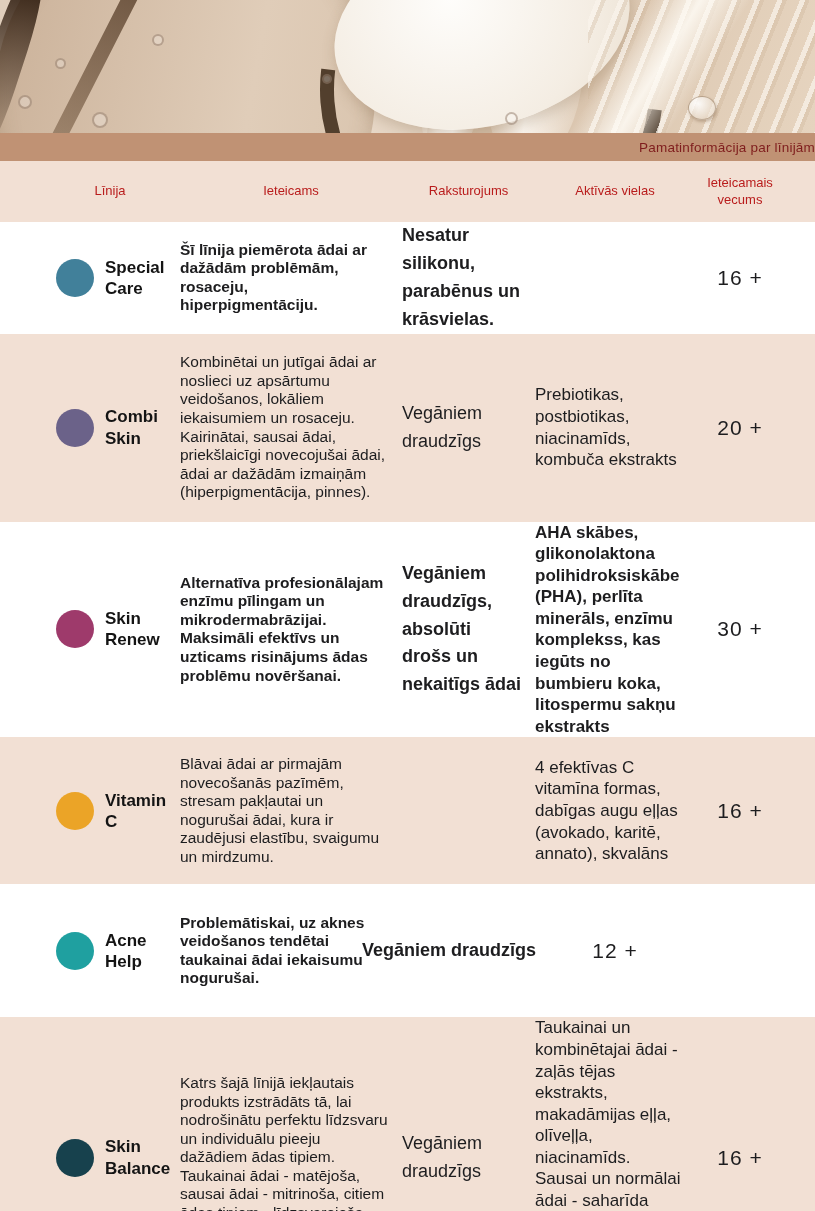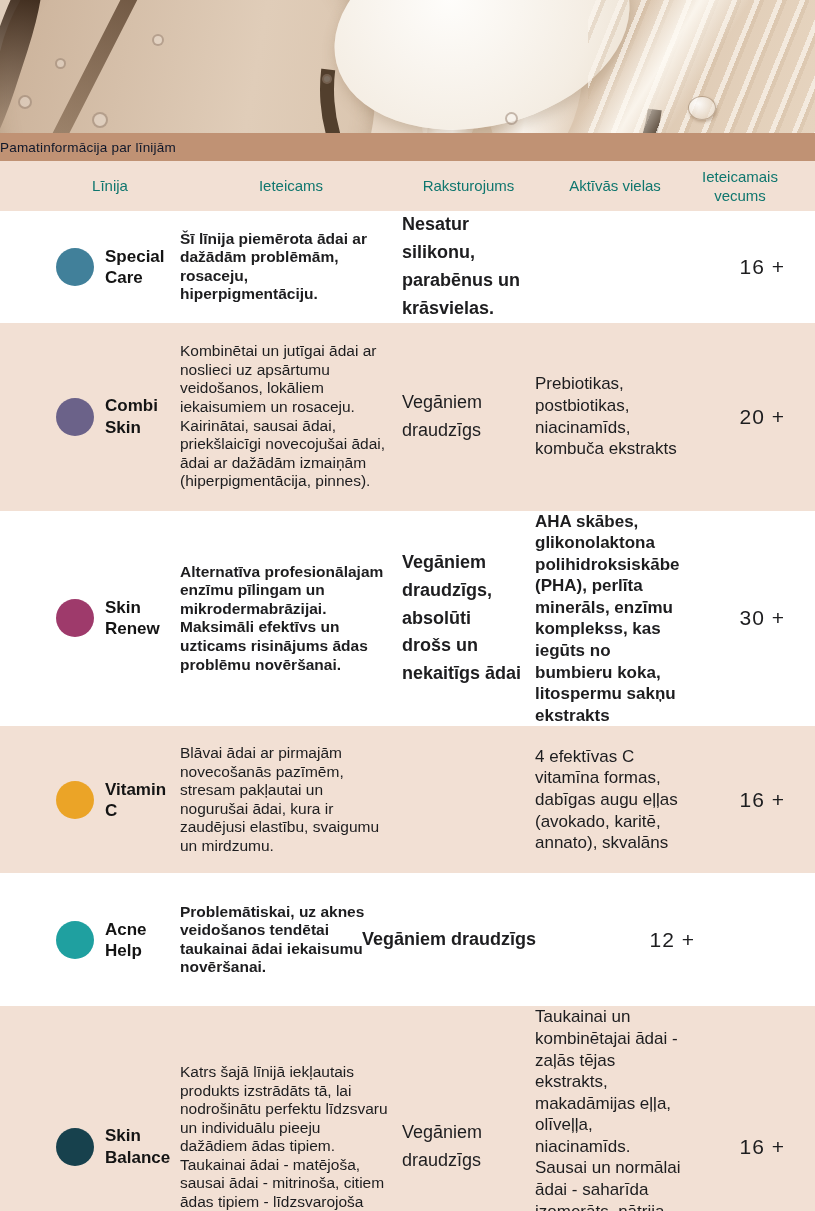--- a/index.html
+++ b/index.html
@@ -35,38 +35,38 @@
            border:1px solid rgba(140,110,80,0.5);box-shadow:1px 2px 3px rgba(120,90,60,0.35);}
   .bubble{border-radius:50%;border:2px solid rgba(100,70,45,0.35);background:rgba(255,255,255,0.25);}
   .b1{left:18px;top:95px;width:10px;height:10px;}
   .b2{left:55px;top:58px;width:7px;height:7px;}
   .b3{left:92px;top:112px;width:12px;height:12px;}
   .b4{left:152px;top:34px;width:8px;height:8px;}
   .b5{left:322px;top:74px;width:6px;height:6px;}
   .b6{left:505px;top:112px;width:9px;height:9px;}
 
   
-  .title-bar{height:28px;display:flex;align-items:center;justify-content:flex-start;
-             font-size:13.5px;font-weight:500;letter-spacing:.2px;color:#0f172a;}
+  .title-bar{height:28px;display:flex;align-items:center;justify-content:flex-end;
+             font-size:13.5px;font-weight:500;letter-spacing:.2px;color:#7f1d1d;}
 
   
   .grid{display:grid;grid-template-columns:140px 222px 133px 160px 90px;
         padding-left:40px;padding-right:10px;box-sizing:border-box;width:815px;align-items:center;}
-  .col-headers{height:50px;font-size:15px;color:#0f766e;}
+  .col-headers{height:61px;font-size:13px;color:#b91c1c;}
   .col-headers .hcell{text-align:center;line-height:1.3;padding:0 6px;}
 
   .row{}
   .cell{box-sizing:border-box;}
   .c-line{display:flex;align-items:center;gap:11px;padding-left:16px;}
   .dot{width:38px;height:38px;border-radius:50%;flex:0 0 38px;}
   .line-name{font-size:17px;font-weight:600;line-height:1.25;color:#141414;}
   .c-iet{font-size:15.5px;line-height:1.2;padding-right:14px;}
   .c-rak{font-size:18px;line-height:1.55;padding-right:10px;}
   .c-akt{font-size:17px;line-height:1.27;padding-right:8px;}
-  .c-age{font-size:21px;text-align:right;letter-spacing:1px;white-space:nowrap;}
+  .c-age{font-size:21px;text-align:center;letter-spacing:1px;white-space:nowrap;}
   .emph .c-iet,.emph .c-rak,.emph .c-akt{font-weight:700;}
   .rak-nowrap{white-space:nowrap;margin-left:-40px;line-height:1.3;}
 
   .h-r1{min-height:103px;} .h-r2{min-height:188px;} .h-r3{min-height:150px;}
   .h-r4{min-height:147px;} .h-r5{min-height:133px;} .h-r6{min-height:192px;}
 
   
   .footer{height:76px;background:#ffffff;}
   .page-number{display:inline-block;margin:16px 0 0 55px;font-size:17px;font-weight:700;color:#1d4ed8;letter-spacing:1px;}
 </style>
@@ -148,21 +148,21 @@
     <div class="cell c-rak"></div>
     <div class="cell c-akt">4 efektīvas C vitamīna formas, dabīgas augu eļļas (avokado, karitē, annato), skvalāns</div>
     <div class="cell c-age">16 +</div>
   </div>
 
   <div class="grid row h-r5 emph" style="background-color: rgb(255, 255, 255);">
     <div class="cell c-line">
       <span class="dot" style="background-color: rgb(31, 160, 160);"></span>
       <span class="line-name">Acne Help</span>
     </div>
-    <div class="cell c-iet">Problemātiskai, uz aknes veidošanos tendētai taukainai ādai iekaisumu novēršanai.</div>
+    <div class="cell c-iet">Problemātiskai, uz aknes veidošanos tendētai taukainai ādai iekaisumu nogurušai.</div>
     <div class="cell c-rak rak-nowrap">Vegāniem draudzīgs</div>
     <div class="cell c-age">12 +</div>
   </div>
 
   <div class="grid row h-r6" style="background-color: rgb(242, 224, 212);">
     <div class="cell c-line">
       <span class="dot" style="background-color: rgb(23, 65, 77);"></span>
       <span class="line-name">Skin Balance</span>
     </div>
     <div class="cell c-iet">Katrs šajā līnijā iekļautais produkts izstrādāts tā, lai nodrošinātu perfektu līdzsvaru un individuālu pieeju dažādiem ādas tipiem. Taukainai ādai - matējoša, sausai ādai - mitrinoša, citiem ādas tipiem - līdzsvarojoša kopšana.</div>

